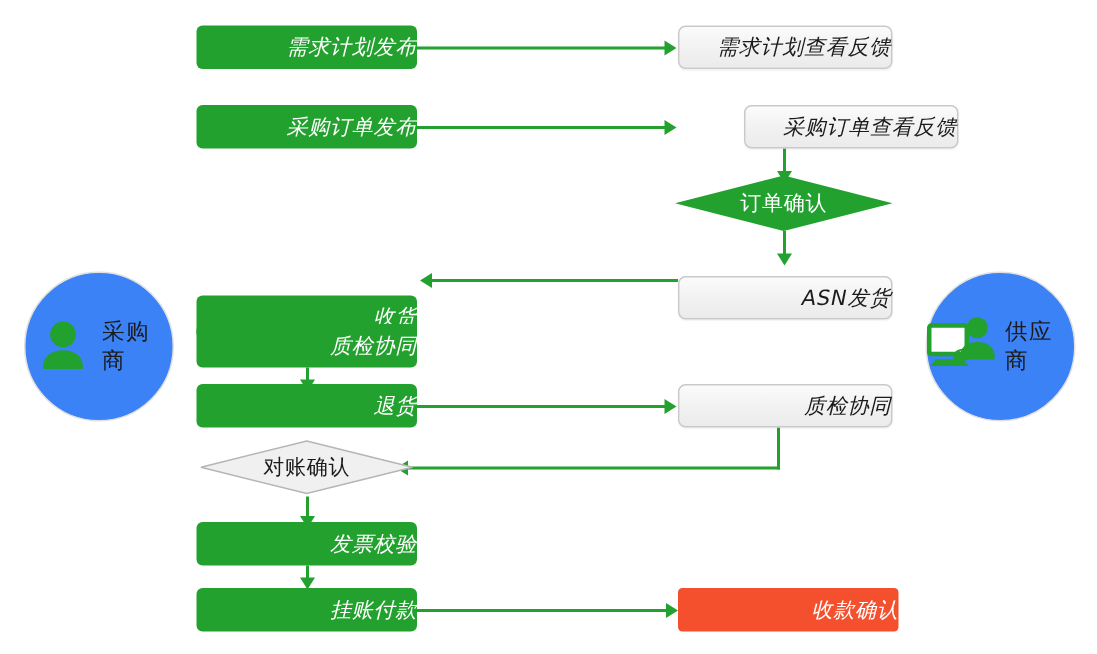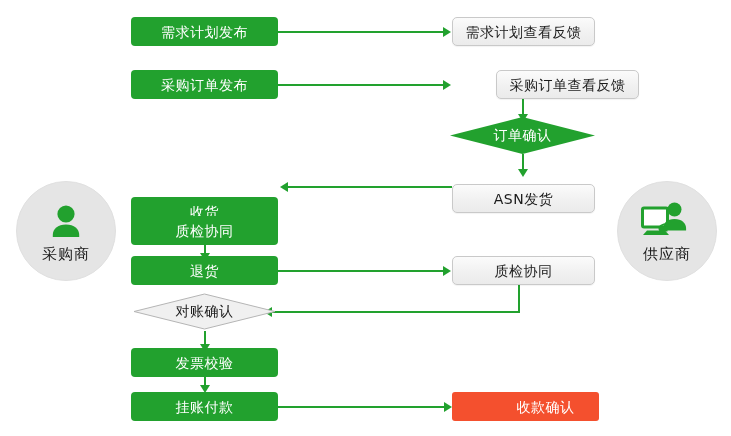--- a/index.html
+++ b/index.html
@@ -17,26 +17,27 @@
     background: #ffffff;
     overflow: hidden;
   }
 
   
   .node {
     position: absolute;
     box-sizing: border-box;
     display: flex;
     align-items: center;
-    justify-content: center;
+    justify-content: flex-end;
     font-size: 14px;
     line-height: 1;
     letter-spacing: 0.5px;
     white-space: nowrap;
     z-index: 3;
+    font-style: italic;
   }
   .node-green {
     background: #22a12e;
     color: #ffffff;
     border-radius: 4px;
   }
   .node-red {
     background: #f4502e;
     color: #ffffff;
     border-radius: 3px;
@@ -104,24 +105,23 @@
     border-right: 5px solid transparent;
     border-top: 8px solid #22a12e;
   }
 
   
   .actor {
     position: absolute;
     width: 98px;
     height: 98px;
     border-radius: 50%;
-    background: #e5e5e5;
+    background: #3b82f6;
     border: 1px solid #e0e0e0;
     display: flex;
-    flex-direction: column;
     align-items: center;
     justify-content: center;
     z-index: 4;
   }
   .actor .glyph {
     width: 52px;
     height: 44px;
     display: flex;
     align-items: flex-end;
     justify-content: center;

